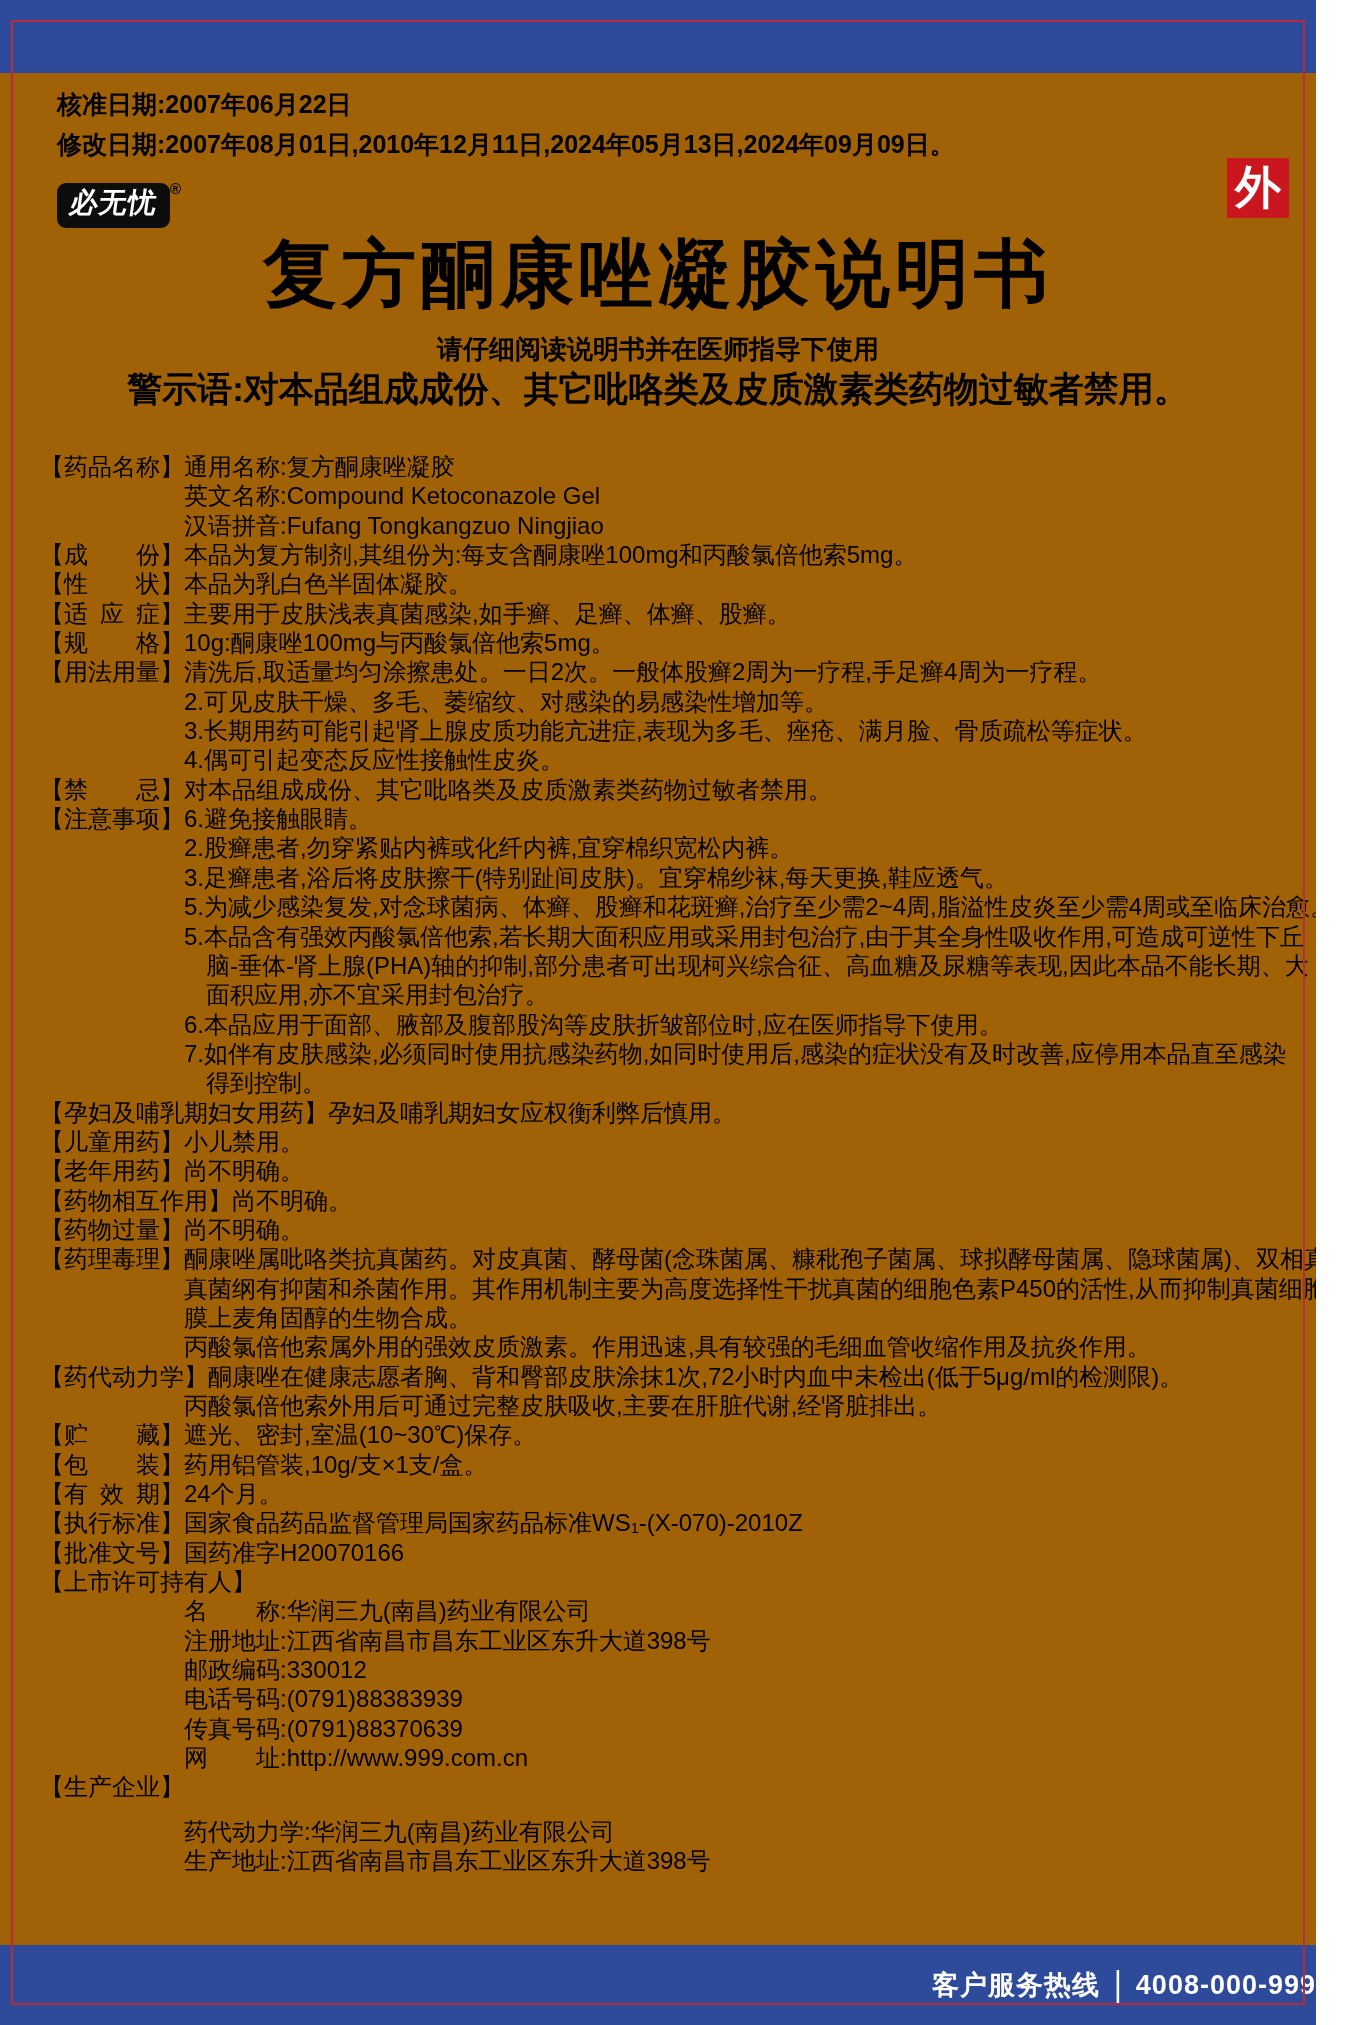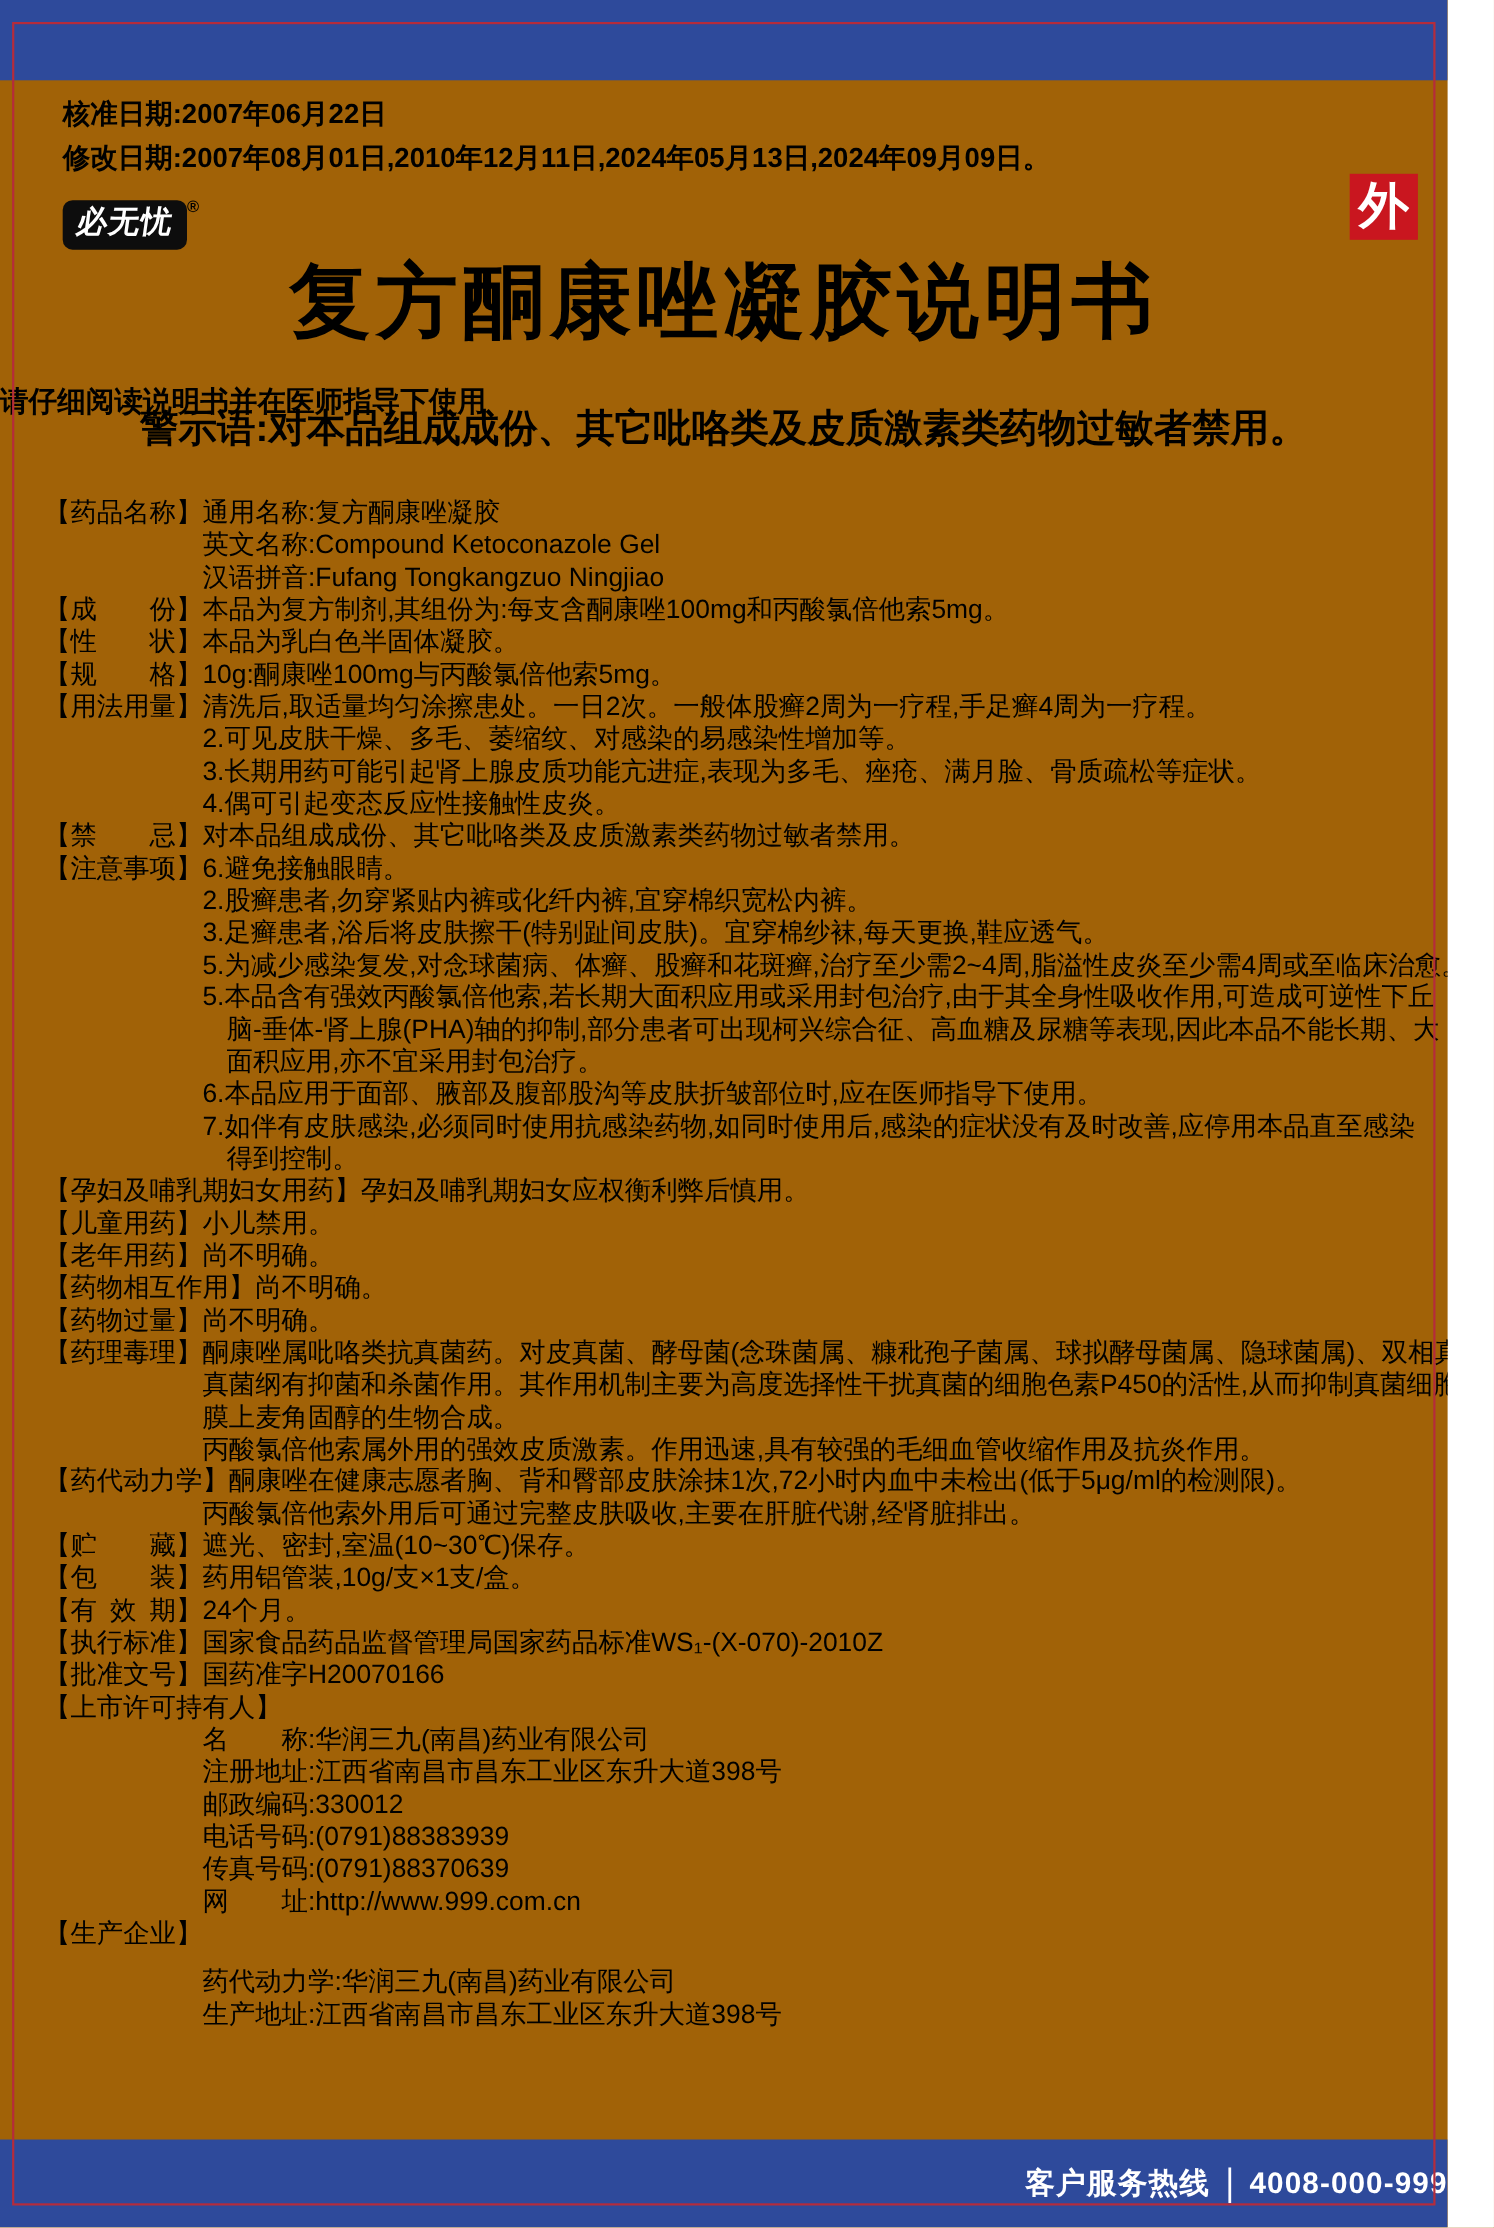--- a/index.html
+++ b/index.html
@@ -19,21 +19,21 @@
   .logo-row{position:absolute;left:57px;top:180px;}
   .logo{display:inline-block;background:var(--logo-black);color:#fff;border-radius:9px;
         padding:1px 13px 6px 13px;font-size:28px;font-weight:bold;}
   .logo-inner{display:inline-block;transform:skewX(-8deg);letter-spacing:1px;}
   .reg{font-size:15px;vertical-align:18px;font-weight:bold;}
   .ext-box{position:absolute;left:1227px;top:158px;width:62px;height:60px;background:var(--mark-red);
            color:#fff;display:flex;align-items:center;justify-content:center;
            font-size:46px;font-weight:bold;z-index:3;}
   .title{position:absolute;left:0;right:0;top:234px;margin:0;text-align:center;
          font-size:74px;line-height:80px;font-weight:900;letter-spacing:5px;}
-  .subtitle{position:absolute;left:0;right:0;top:348px;text-align:left;
+  .subtitle{position:absolute;left:0;right:0;top:332px;text-align:center;
             font-size:26px;font-weight:bold;}
   .warning{position:absolute;left:0;right:0;text-align:center;font-size:35px;font-weight:bold;}
   .warning.w1{top:366px;}
   .warning.w2{top:403px;}
   .rows{position:absolute;left:40px;top:452px;width:1300px;font-size:24px;
         line-height:29.35px;font-weight:500;}
   .row{white-space:nowrap;min-height:29.35px;}
   .row.i1{margin-left:144px;}
   .row.i2{margin-left:166px;}
   .row.gap{margin-top:15px;}
@@ -67,20 +67,21 @@
   <h1 class="title">复方酮康唑凝胶说明书</h1>
   <div class="subtitle">请仔细阅读说明书并在医师指导下使用</div>
   <div class="warning w1">警示语:对本品组成成份、其它吡咯类及皮质激素类药物过敏者禁用。</div>
 
   <div class="rows" id="rows">
       <div class="row"><span class="lbl">【药品名称】</span><span class="txt">通用名称:复方酮康唑凝胶</span></div>
       <div class="row i1"><span class="txt">英文名称:Compound Ketoconazole Gel</span></div>
       <div class="row i1"><span class="txt">汉语拼音:Fufang Tongkangzuo Ningjiao</span></div>
       <div class="row"><span class="lbl">【成　　份】</span><span class="txt">本品为复方制剂,其组份为:每支含酮康唑100mg和丙酸氯倍他索5mg。</span></div>
       <div class="row"><span class="lbl">【性　　状】</span><span class="txt">本品为乳白色半固体凝胶。</span></div>
+      <div class="row"><span class="lbl">【适 应 症】</span><span class="txt">主要用于皮肤浅表真菌感染,如手癣、足癣、体癣、股癣。</span></div>
       <div class="row"><span class="lbl">【规　　格】</span><span class="txt">10g:酮康唑100mg与丙酸氯倍他索5mg。</span></div>
       <div class="row"><span class="lbl">【用法用量】</span><span class="txt">清洗后,取适量均匀涂擦患处。一日2次。一般体股癣2周为一疗程,手足癣4周为一疗程。</span></div>
       <div class="row i1"><span class="txt">2.可见皮肤干燥、多毛、萎缩纹、对感染的易感染性增加等。</span></div>
       <div class="row i1"><span class="txt">3.长期用药可能引起肾上腺皮质功能亢进症,表现为多毛、痤疮、满月脸、骨质疏松等症状。</span></div>
       <div class="row i1"><span class="txt">4.偶可引起变态反应性接触性皮炎。</span></div>
       <div class="row"><span class="lbl">【禁　　忌】</span><span class="txt">对本品组成成份、其它吡咯类及皮质激素类药物过敏者禁用。</span></div>
       <div class="row"><span class="lbl">【注意事项】</span><span class="txt">6.避免接触眼睛。</span></div>
       <div class="row i1"><span class="txt">2.股癣患者,勿穿紧贴内裤或化纤内裤,宜穿棉织宽松内裤。</span></div>
       <div class="row i1"><span class="txt">3.足癣患者,浴后将皮肤擦干(特别趾间皮肤)。宜穿棉纱袜,每天更换,鞋应透气。</span></div>
       <div class="row i1"><span class="txt">5.为减少感染复发,对念球菌病、体癣、股癣和花斑癣,治疗至少需2~4周,脂溢性皮炎至少需4周或至临床治愈。</span></div>

